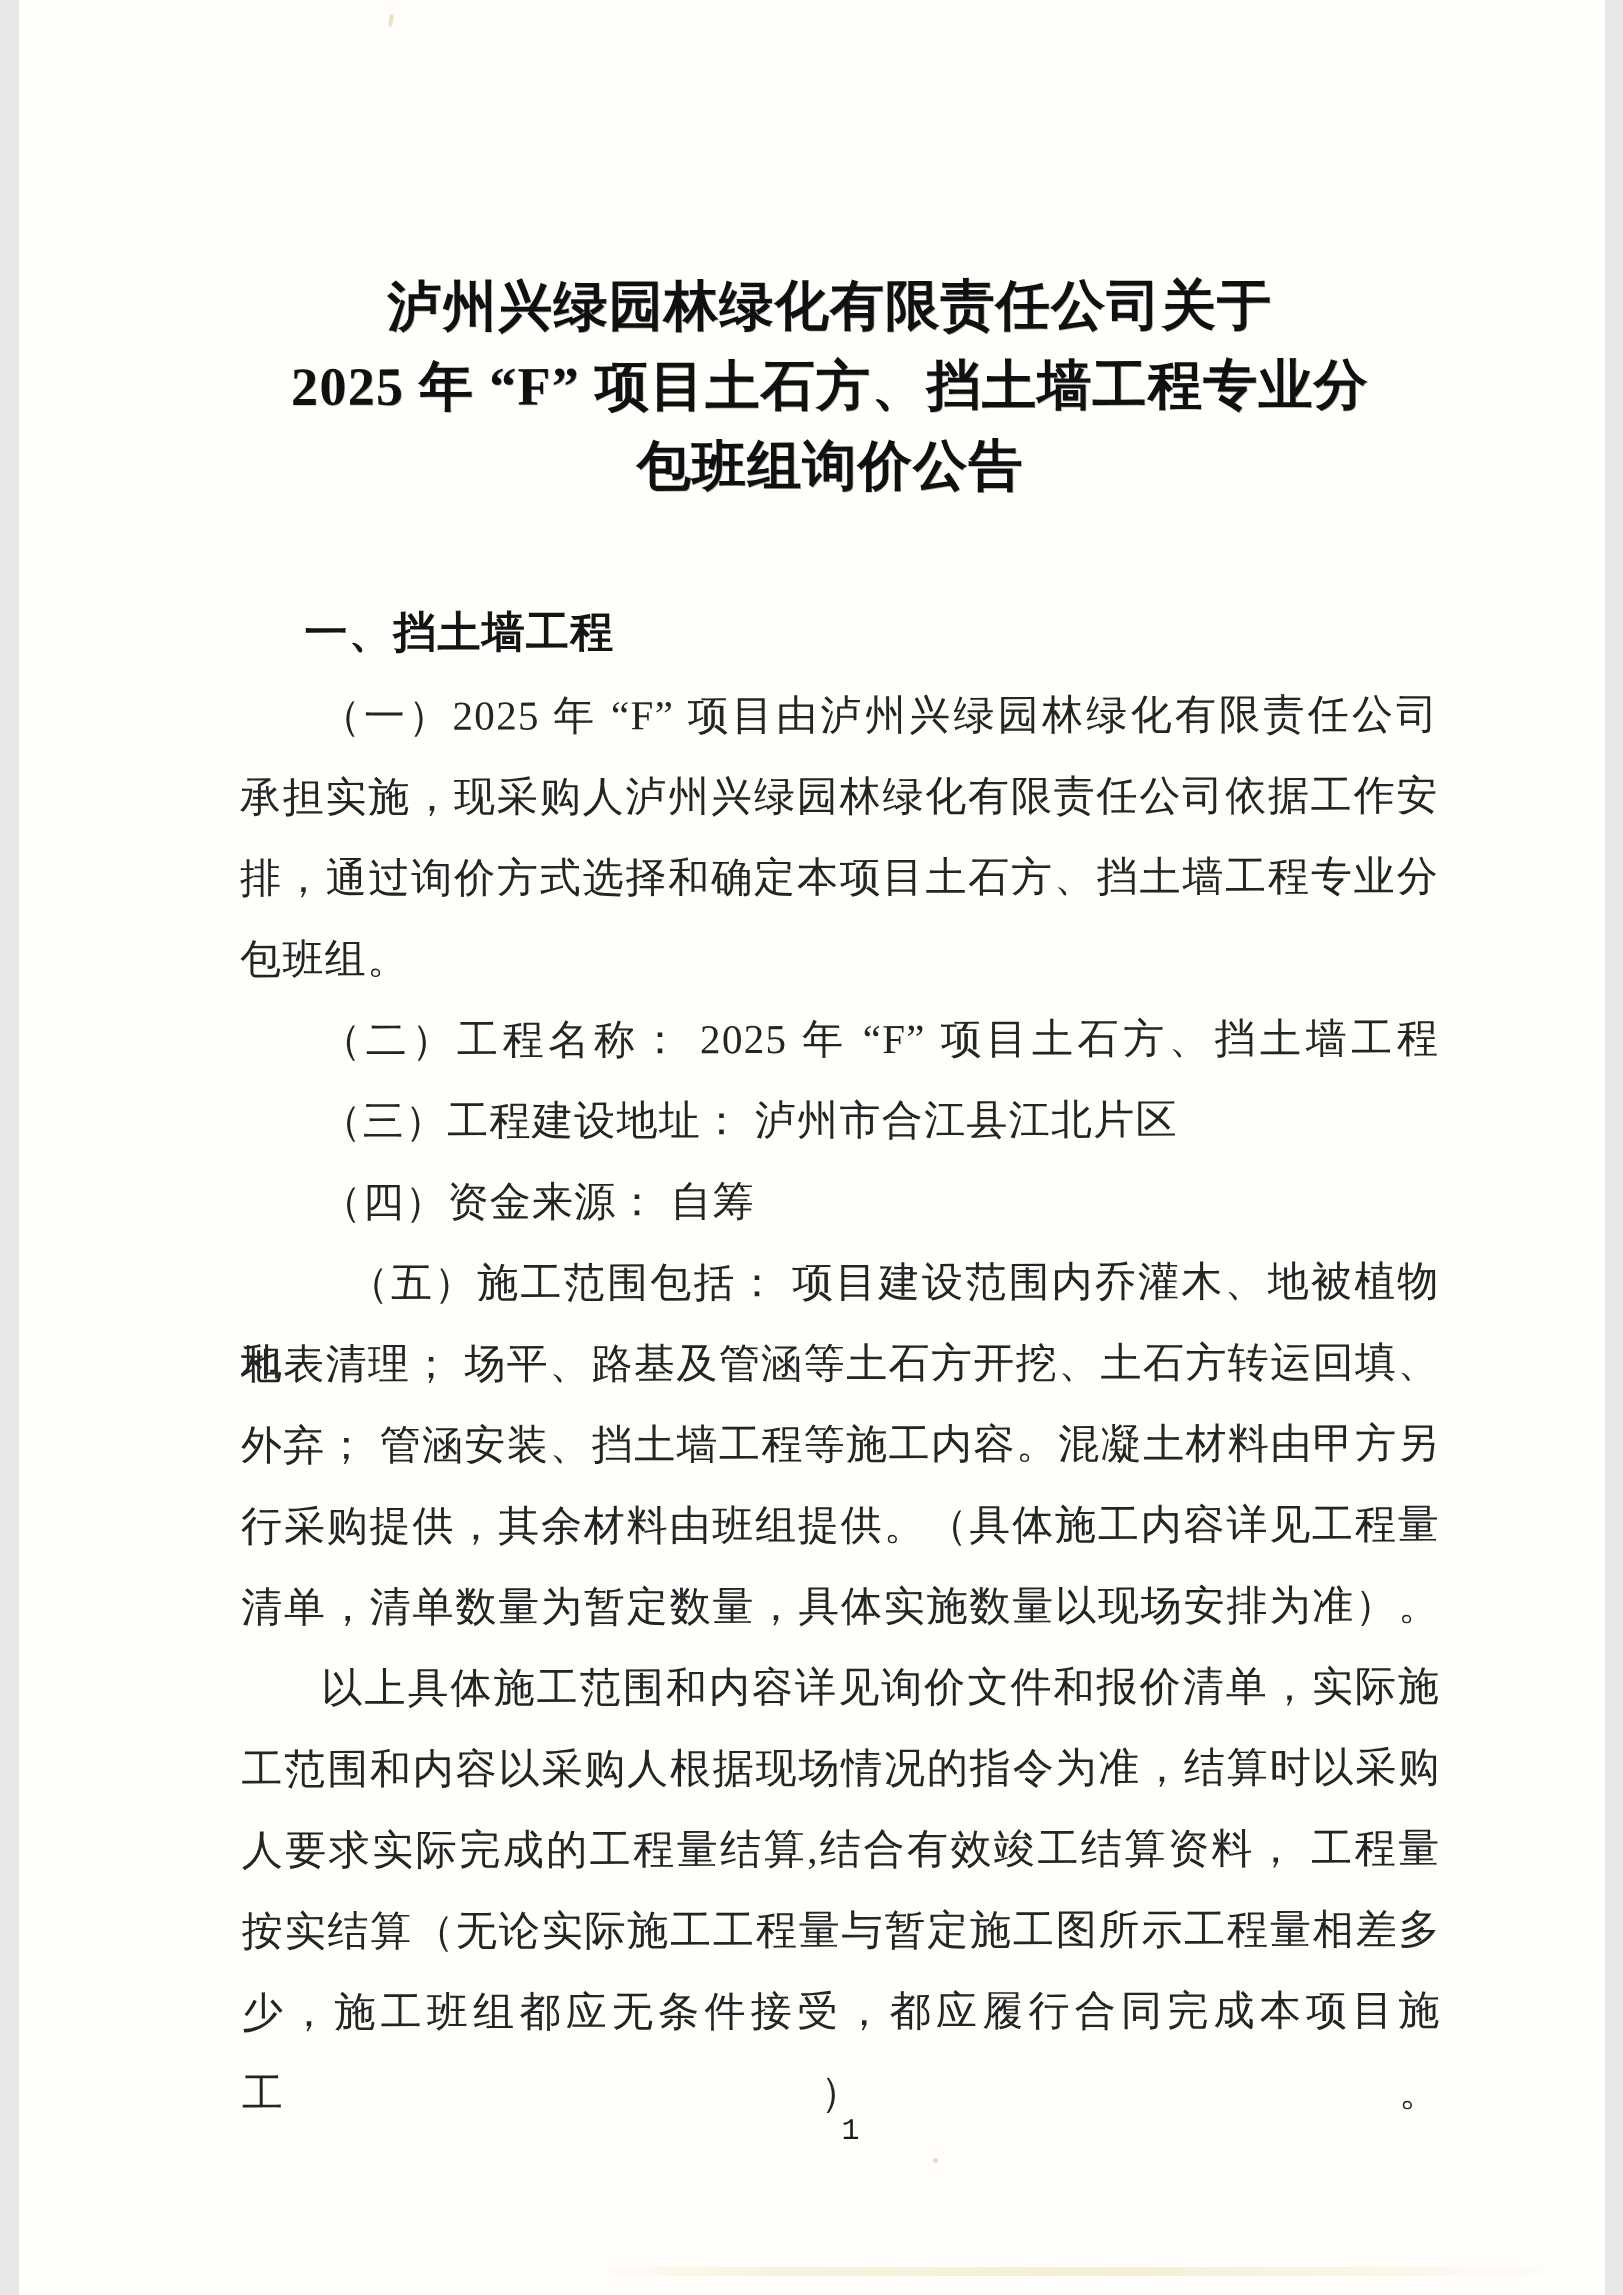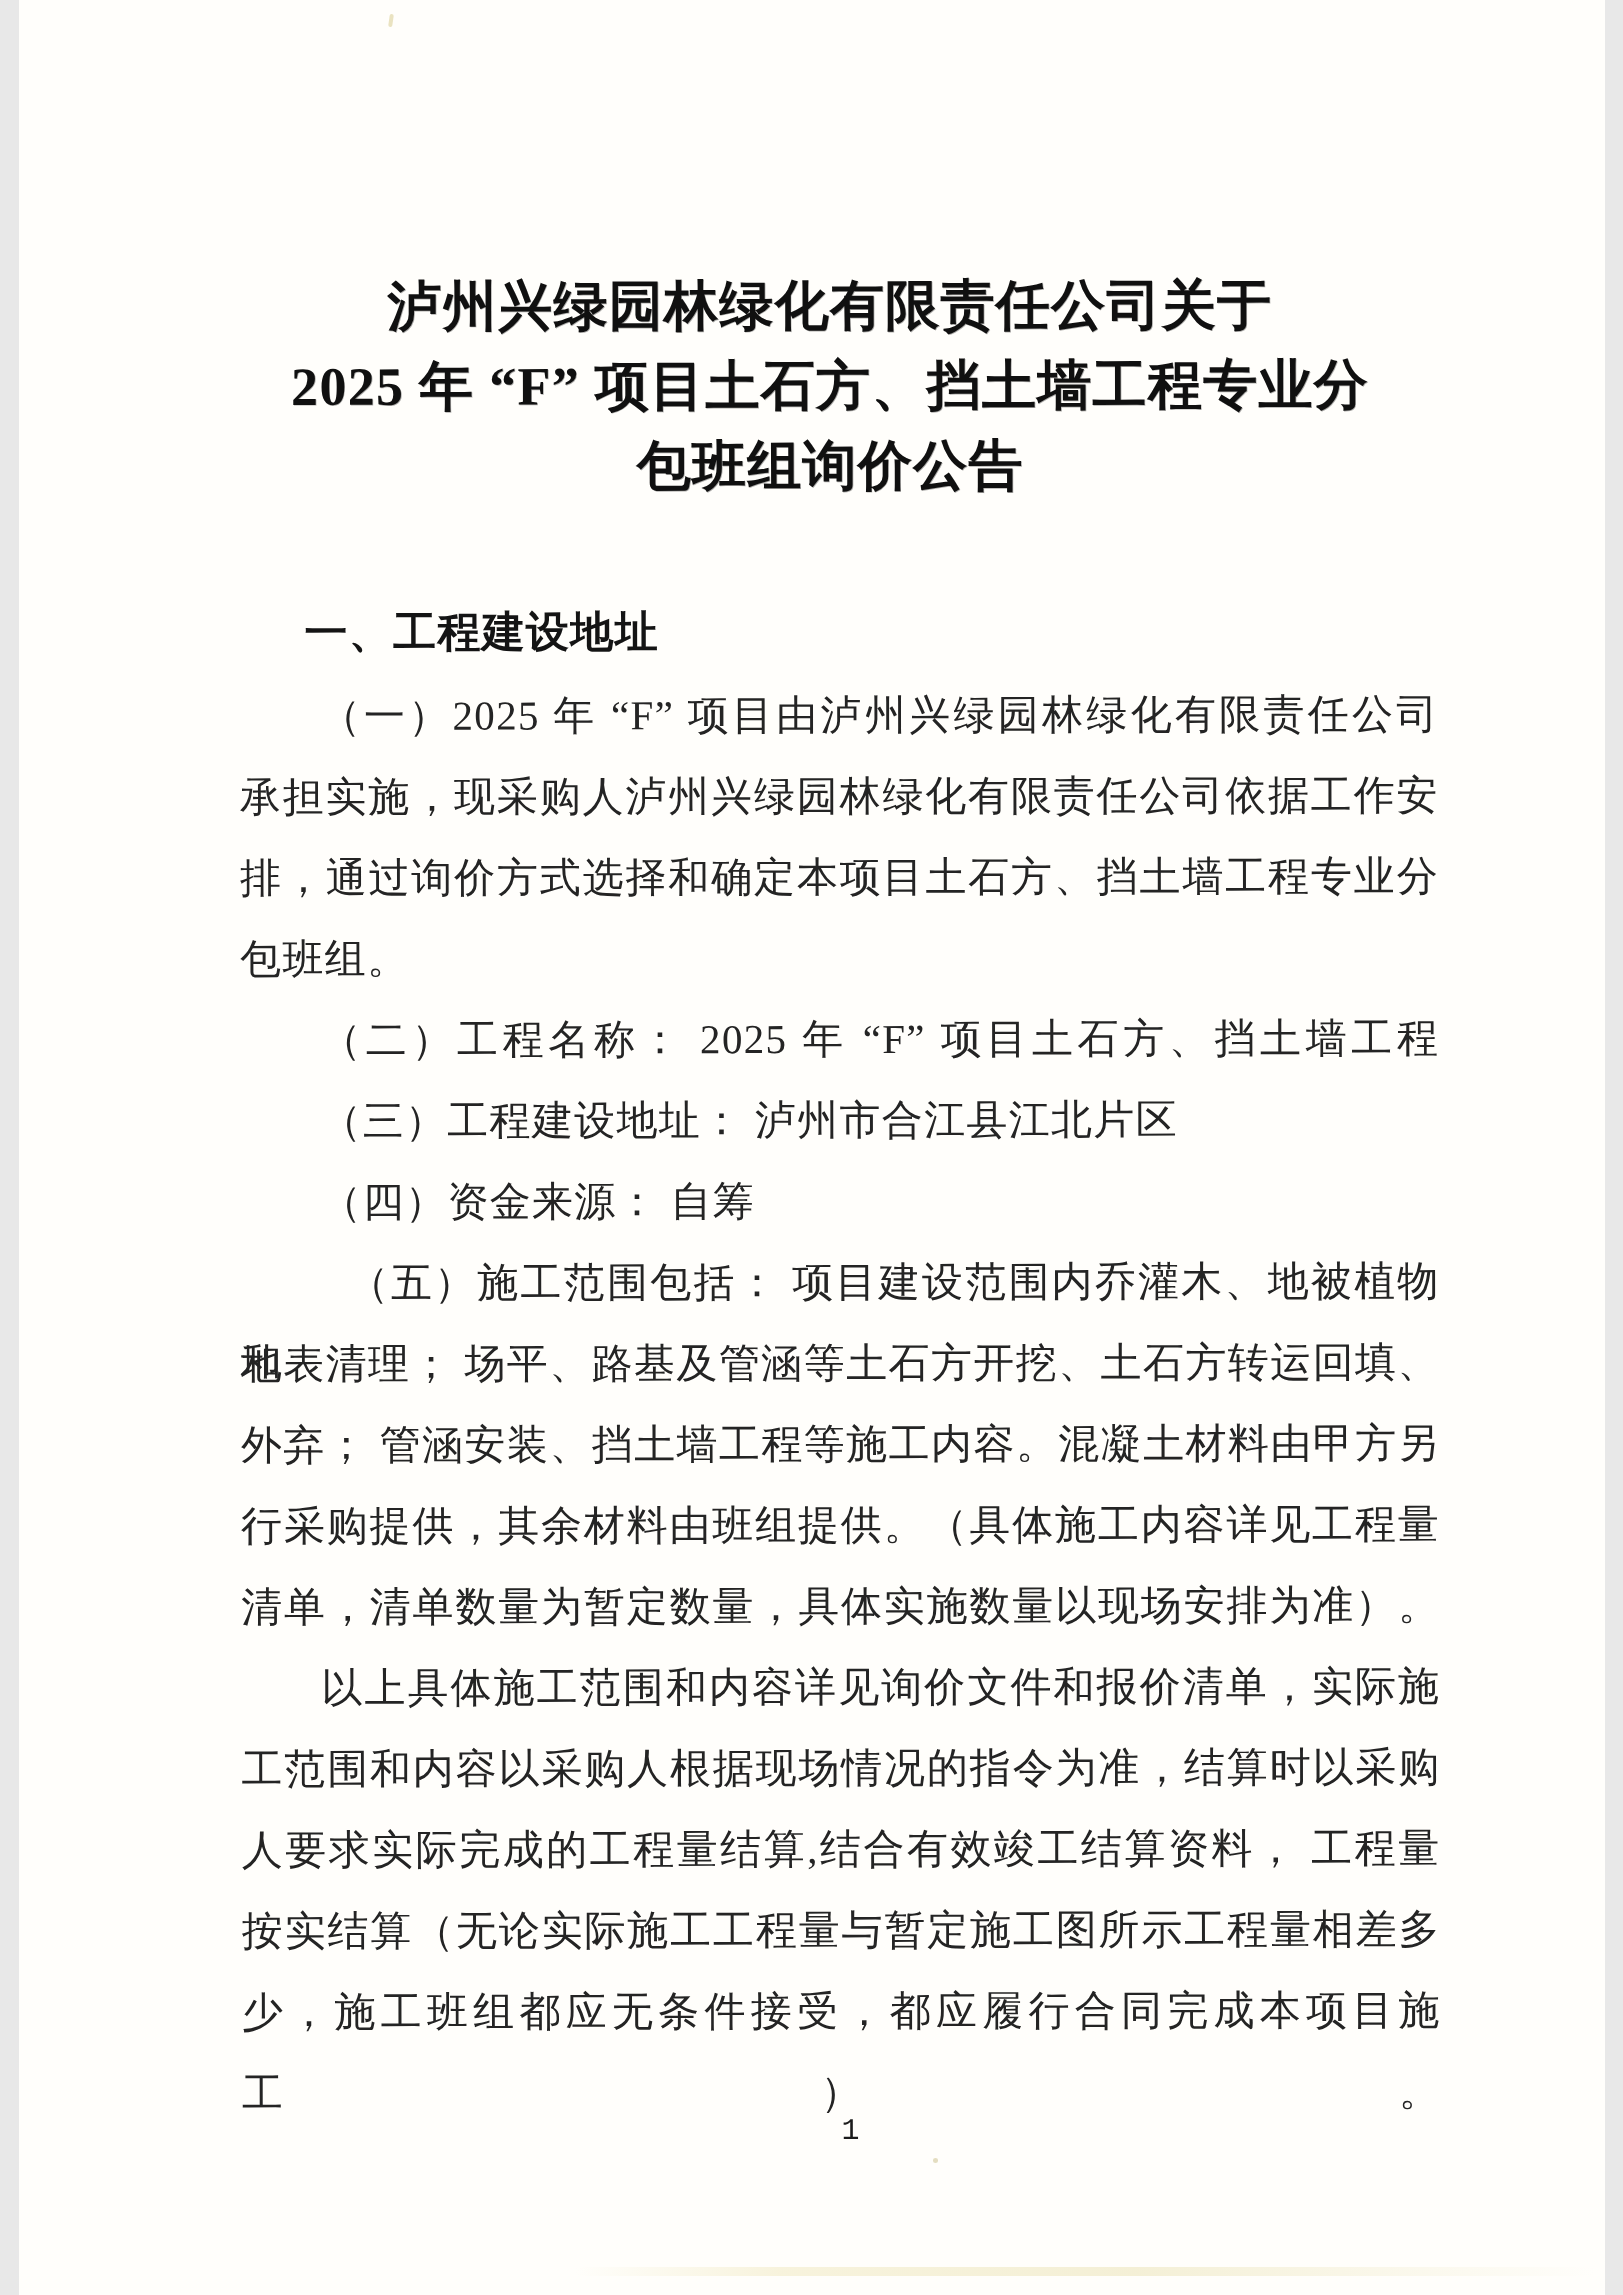--- a/index.html
+++ b/index.html
@@ -121,21 +121,21 @@
 
 <div class="page">
   <div class="scan-content">
 
     <div class="doc-title">
       <div class="t-line">泸州兴绿园林绿化有限责任公司关于</div>
       <div class="t-line">2025 年 “F” 项目土石方、挡土墙工程专业分</div>
       <div class="t-line">包班组询价公告</div>
     </div>
 
-    <div class="section-heading">一、工程建设地址</div>
+    <div class="section-heading">一、挡土墙工程</div>
 
     <div class="doc-body">
       <div class="bline indent fill">（一）2025 年 “F” 项目由泸州兴绿园林绿化有限责任公司</div>
       <div class="bline fill">承担实施，现采购人泸州兴绿园林绿化有限责任公司依据工作安</div>
       <div class="bline fill">排，通过询价方式选择和确定本项目土石方、挡土墙工程专业分</div>
       <div class="bline">包班组。</div>
       <div class="bline indent fill">（二）工程名称： 2025 年 “F” 项目土石方、挡土墙工程</div>
       <div class="bline indent">（三）工程建设地址： 泸州市合江县江北片区</div>
       <div class="bline indent">（四）资金来源： 自筹</div>
       <div class="bline indent-lg fill">（五）施工范围包括： 项目建设范围内乔灌木、地被植物和</div>

